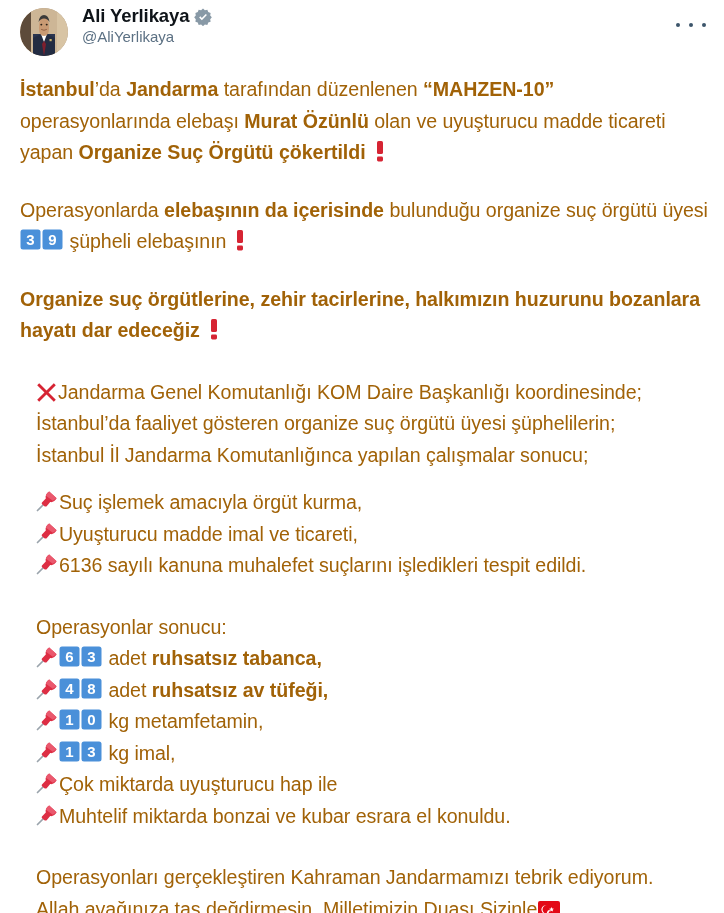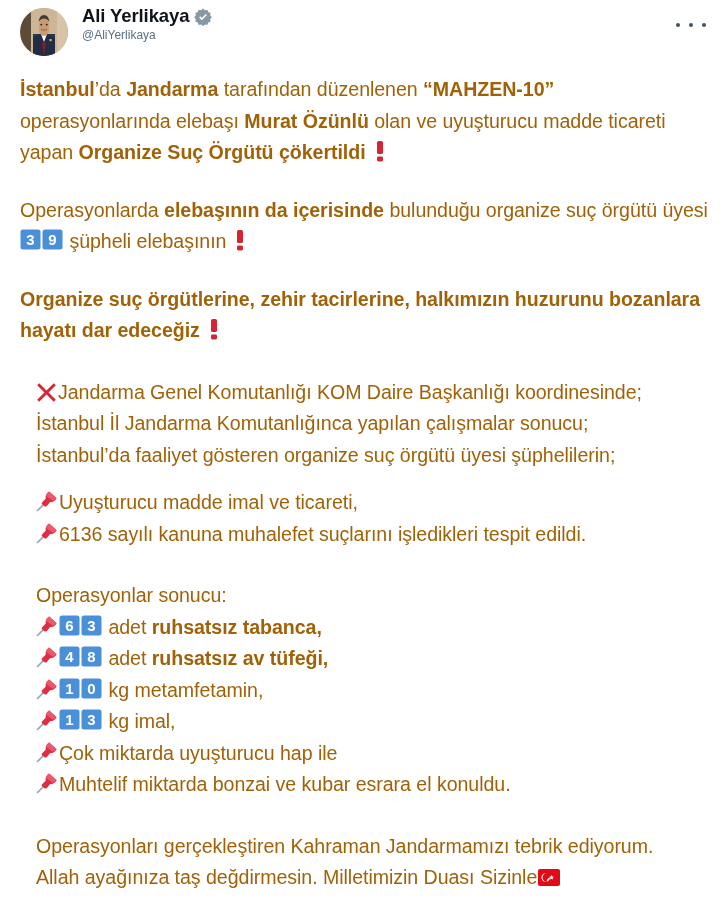--- a/index.html
+++ b/index.html
@@ -62,21 +62,21 @@
   }
   .verified-badge {
     width: 18px;
     height: 18px;
     display: inline-block;
     position: relative;
     top: 1px;
   }
   .verified-badge svg { display: block; }
   .handle {
-    font-size: 12px;
+    font-size: 15px;
     color: #5b7083;
     margin-top: 2px;
     white-space: nowrap;
   }
 
   .more-button {
     position: absolute;
     right: 2px;
     top: 8px;
     width: 34px;
@@ -225,25 +225,30 @@
 
     <p class="para strong"><span>Organize suç örgütlerine, zehir tacirlerine, halkımızın huzurunu bozanlara hayatı dar edeceğiz</span><span class="emoji e-excl"><svg viewBox="0 0 18 22" xmlns="http://www.w3.org/2000/svg">
             <rect x="6" y="1" width="6" height="13" rx="1.6" fill="#d62433"></rect>
             <rect x="6" y="16.5" width="6" height="5" rx="1.4" fill="#d62433"></rect>
           </svg></span></p>
 
     <div class="block block-gap-xl">
       <span class="line"><span class="emoji e-x"><svg viewBox="0 0 21 21" xmlns="http://www.w3.org/2000/svg">
               <path d="M3.2 2.2 L10.5 9.5 L17.8 2.2 L19.8 4.2 L12.5 11.5 L19.8 18.8 L17.8 20.8 L10.5 13.5 L3.2 20.8 L1.2 18.8 L8.5 11.5 L1.2 4.2 Z" fill="#d62433"></path>
             </svg></span><span>Jandarma Genel Komutanlığı KOM Daire Başkanlığı koordinesinde;</span></span>
+      <span class="line">İstanbul’da faaliyet gösteren organize suç örgütü üyesi şüphelilerin;</span>
       <span class="line">İstanbul İl Jandarma Komutanlığınca yapılan çalışmalar sonucu;</span>
-      <span class="line">İstanbul’da faaliyet gösteren organize suç örgütü üyesi şüphelilerin;</span>
     </div>
 
     <div class="block">
+      <span class="line"><span class="emoji e-pin"><svg viewBox="0 0 22 22" xmlns="http://www.w3.org/2000/svg">
+              <path d="M1.5 20.5 L8.5 13.5" stroke="#9aa4ac" stroke-width="1.7" stroke-linecap="round"></path>
+              <path d="M13.2 1.6 C10.4 3.2 9.0 6.2 9.8 8.6 L6.2 12.2 C5.5 12.9 5.6 14.0 6.4 14.6 L8.4 16.2 C9.2 16.8 10.3 16.7 10.9 15.9 L14.2 12.0 C16.6 12.6 19.3 11.0 20.6 8.3 Z" fill="#dd2e44"></path>
+              <path d="M13.2 1.6 C11.6 2.5 10.4 4.0 9.9 5.7 L16.8 10.8 C18.5 10.0 19.9 8.3 20.6 8.3 Z" fill="#ea596e"></path>
+            </svg></span><span>Suç işlemek amacıyla örgüt kurma,</span></span>
       <span class="line"><span class="emoji e-pin"><svg viewBox="0 0 22 22" xmlns="http://www.w3.org/2000/svg">
               <path d="M1.5 20.5 L8.5 13.5" stroke="#9aa4ac" stroke-width="1.7" stroke-linecap="round"></path>
               <path d="M13.2 1.6 C10.4 3.2 9.0 6.2 9.8 8.6 L6.2 12.2 C5.5 12.9 5.6 14.0 6.4 14.6 L8.4 16.2 C9.2 16.8 10.3 16.7 10.9 15.9 L14.2 12.0 C16.6 12.6 19.3 11.0 20.6 8.3 Z" fill="#dd2e44"></path>
               <path d="M13.2 1.6 C11.6 2.5 10.4 4.0 9.9 5.7 L16.8 10.8 C18.5 10.0 19.9 8.3 20.6 8.3 Z" fill="#ea596e"></path>
             </svg></span><span>Uyuşturucu madde imal ve ticareti,</span></span>
       <span class="line"><span class="emoji e-pin"><svg viewBox="0 0 22 22" xmlns="http://www.w3.org/2000/svg">
               <path d="M1.5 20.5 L8.5 13.5" stroke="#9aa4ac" stroke-width="1.7" stroke-linecap="round"></path>
               <path d="M13.2 1.6 C10.4 3.2 9.0 6.2 9.8 8.6 L6.2 12.2 C5.5 12.9 5.6 14.0 6.4 14.6 L8.4 16.2 C9.2 16.8 10.3 16.7 10.9 15.9 L14.2 12.0 C16.6 12.6 19.3 11.0 20.6 8.3 Z" fill="#dd2e44"></path>
               <path d="M13.2 1.6 C11.6 2.5 10.4 4.0 9.9 5.7 L16.8 10.8 C18.5 10.0 19.9 8.3 20.6 8.3 Z" fill="#ea596e"></path>
             </svg></span><span>6136 sayılı kanuna muhalefet suçlarını işledikleri tespit edildi.</span></span>

